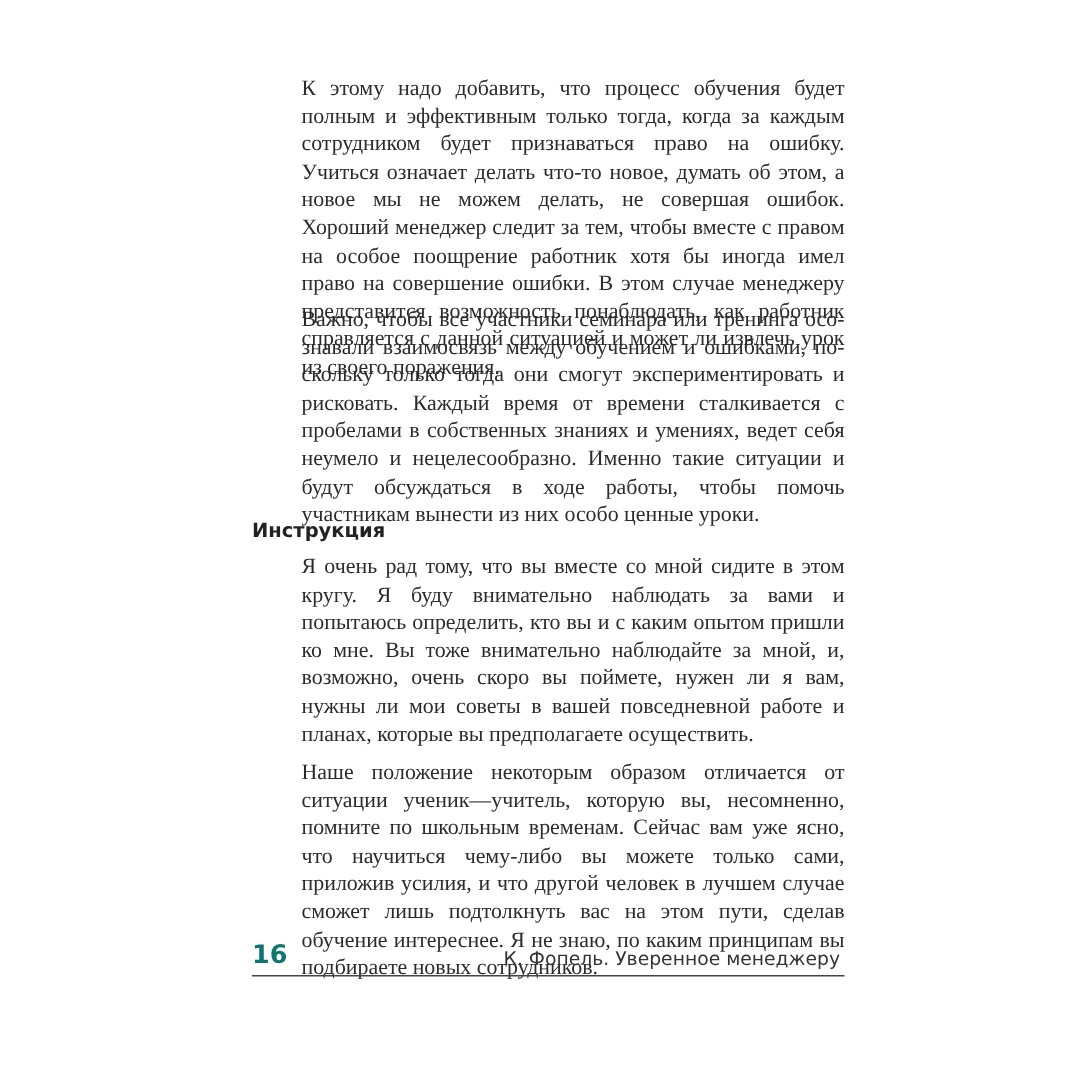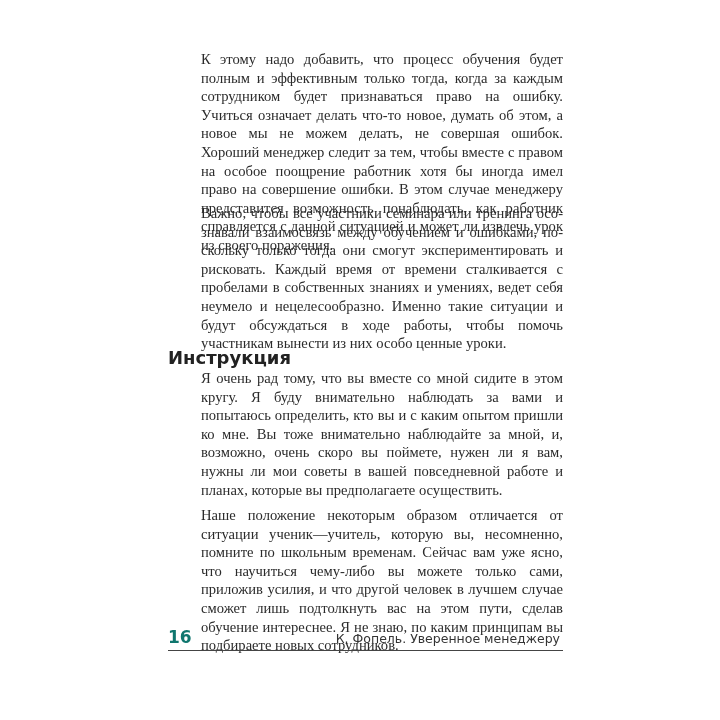--- a/index.html
+++ b/index.html
@@ -15,21 +15,21 @@
       hyphens: manual;
     }
     .para { margin: 0; text-align: justify; text-align-last: left; }
     .p1 { top: 50px; }
     .p2 { top: 204px; }
     .p3 { top: 369px; }
     .p4 { top: 506px; }
     .heading {
       position: absolute; left: 168px; top: 347px;
       font-family: "DejaVu Sans", "Liberation Sans", sans-serif;
-      font-weight: bold; font-size: 18px; color: #222;
+      font-weight: bold; font-size: 13px; color: #222;
     }
     .footer-num {
       position: absolute; left: 168px; top: 627px;
       font-family: "DejaVu Sans", "Liberation Sans", sans-serif;
       font-weight: bold; font-size: 17px; color: #0f766e;
     }
     .footer-title {
       position: absolute; right: 157px; top: 631px;
       font-family: "DejaVu Sans", "Liberation Sans", sans-serif;
       font-size: 12.5px; color: #333;

